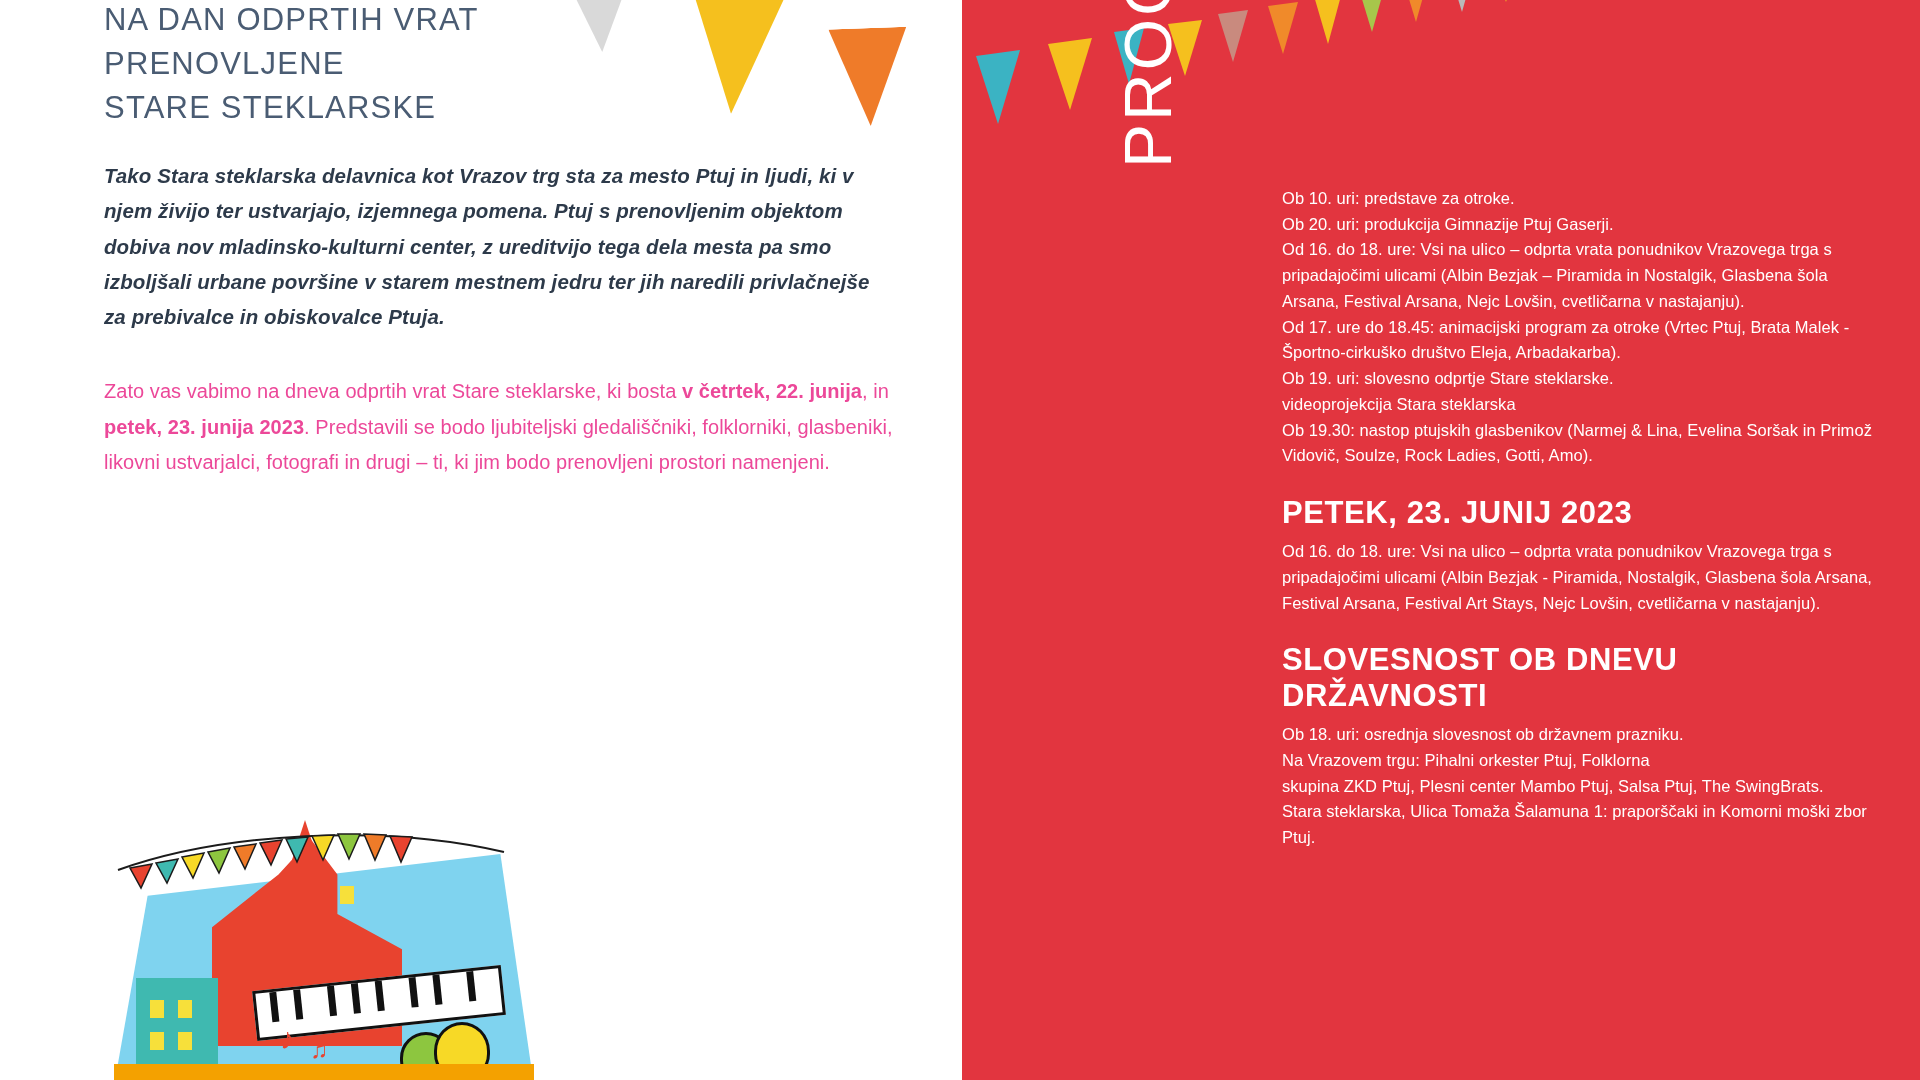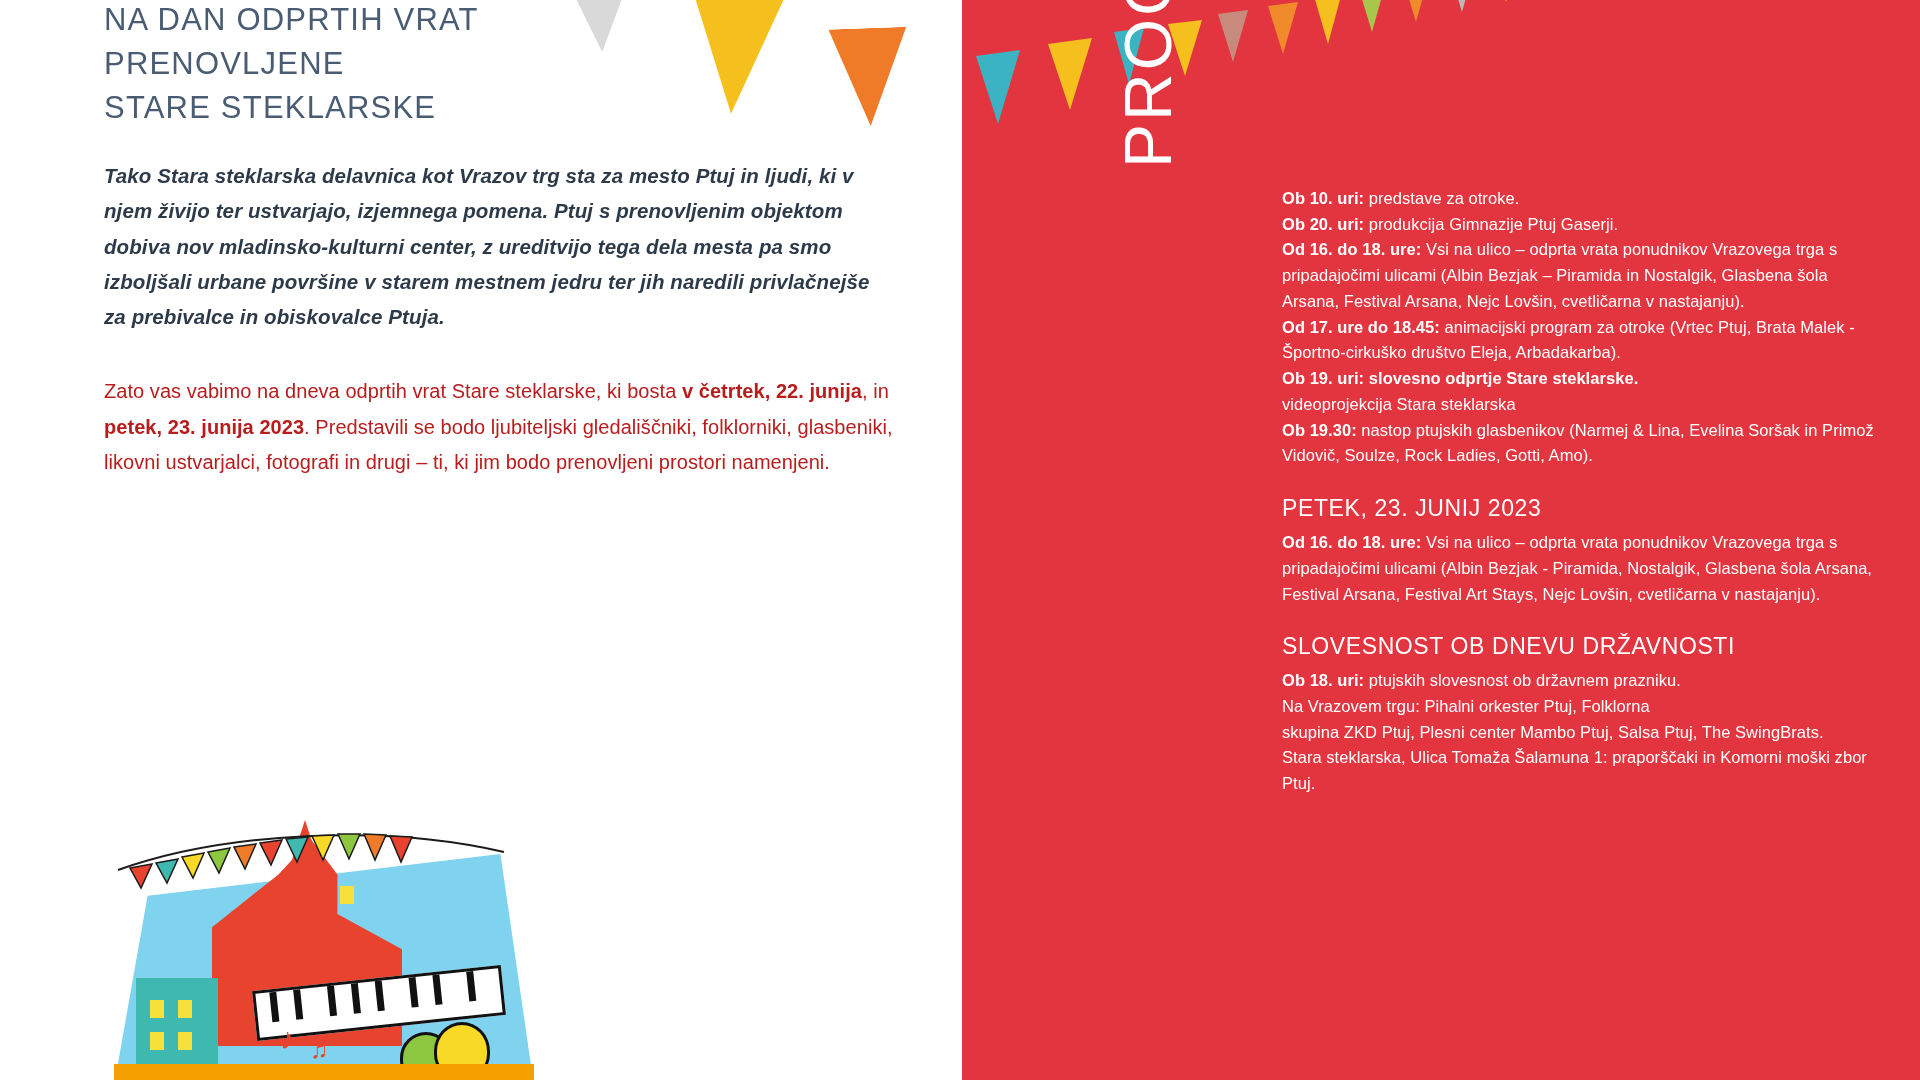--- a/index.html
+++ b/index.html
@@ -51,21 +51,21 @@
     font-size: 20.5px;
     font-style: italic;
     font-weight: bold;
     line-height: 1.72;
     letter-spacing: 0.1px;
   }
 
   .body-para {
     margin-top: 40px;
     width: 800px;
-    color: #b91c1c;
+    color: #ec4899;
     font-size: 20px;
     line-height: 1.78;
     letter-spacing: 0.05px;
   }
   .body-para b { font-weight: bold; }
 
   
   .left-flag-grey {
     position: absolute;
     left: 563px;
@@ -233,33 +233,33 @@
   }
 
   .day-title {
     font-size: 23px;
     letter-spacing: 0.6px;
     margin-bottom: 8px;
     color: #ffffff;
     font-weight: 400;
   }
   .sec-title {
-    font-size: 23px;
+    font-size: 31px;
     letter-spacing: 0.6px;
     margin: 26px 0 8px 0;
     color: #ffffff;
-    font-weight: 400;
+    font-weight: 700;
   }
   .item {
     font-size: 16.5px;
     line-height: 1.56;
     color: #ffffff;
     letter-spacing: 0.05px;
   }
-  .item b { font-weight: bold; }
+  .item b { font-weight: normal; }
 </style>
 </head>
 <body>
 
 <div class="page">
 
   <div class="left">
 
     <div class="left-flag-grey"></div>
     <div class="left-flag-yellow"></div>
@@ -357,21 +357,21 @@
       <div class="item"><b>Od 16. do 18. ure:</b><span> Vsi na ulico – odprta vrata ponudnikov Vrazovega trga s pripadajočimi ulicami (Albin Bezjak – Piramida in Nostalgik, Glasbena šola Arsana, Festival Arsana, Nejc Lovšin, cvetličarna v nastajanju).</span></div>
       <div class="item"><b>Od 17. ure do 18.45:</b><span> animacijski program za otroke (Vrtec Ptuj, Brata Malek - Športno-cirkuško društvo Eleja, Arbadakarba).</span></div>
       <div class="item"><b>Ob 19. uri: slovesno odprtje Stare steklarske.</b><span></span></div>
       <div class="item"><b></b><span>videoprojekcija Stara steklarska</span></div>
       <div class="item"><b>Ob 19.30:</b><span> nastop ptujskih glasbenikov (Narmej &amp; Lina, Evelina Soršak in Primož Vidovič, Soulze, Rock Ladies, Gotti, Amo).</span></div>
 
       <div class="sec-title">PETEK, 23. JUNIJ 2023</div>
       <div class="item"><b>Od 16. do 18. ure:</b><span> Vsi na ulico – odprta vrata ponudnikov Vrazovega trga s pripadajočimi ulicami (Albin Bezjak - Piramida, Nostalgik, Glasbena šola Arsana, Festival Arsana, Festival Art Stays, Nejc Lovšin, cvetličarna v nastajanju).</span></div>
 
       <div class="sec-title">SLOVESNOST OB DNEVU DRŽAVNOSTI</div>
-      <div class="item"><b>Ob 18. uri:</b><span> ptujskih slovesnost ob državnem prazniku.</span></div>
+      <div class="item"><b>Ob 18. uri:</b><span> osrednja slovesnost ob državnem prazniku.</span></div>
       <div class="item"><b></b><span>Na Vrazovem trgu: Pihalni orkester Ptuj, Folklorna</span></div>
       <div class="item"><b></b><span>skupina ZKD Ptuj, Plesni center Mambo Ptuj, Salsa Ptuj, The SwingBrats.</span></div>
       <div class="item"><b></b><span>Stara steklarska, Ulica Tomaža Šalamuna 1: praporščaki in Komorni moški zbor Ptuj.</span></div>
 
     </div>
   </div>
 
 </div>
 
 </body></html>

